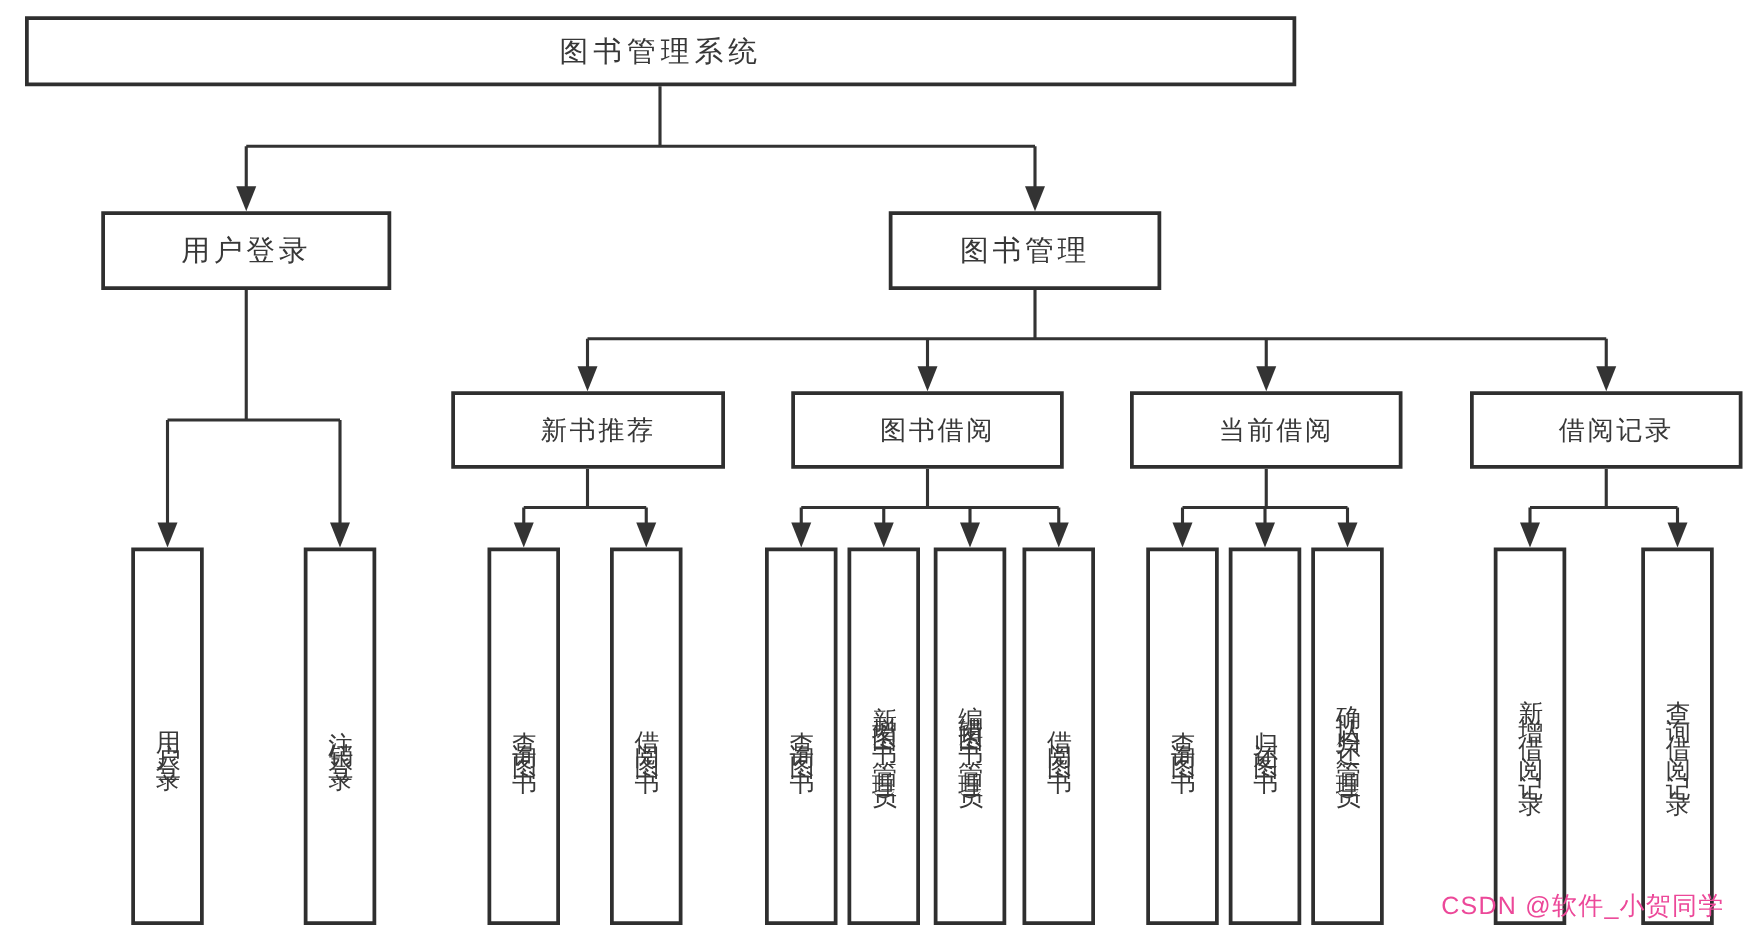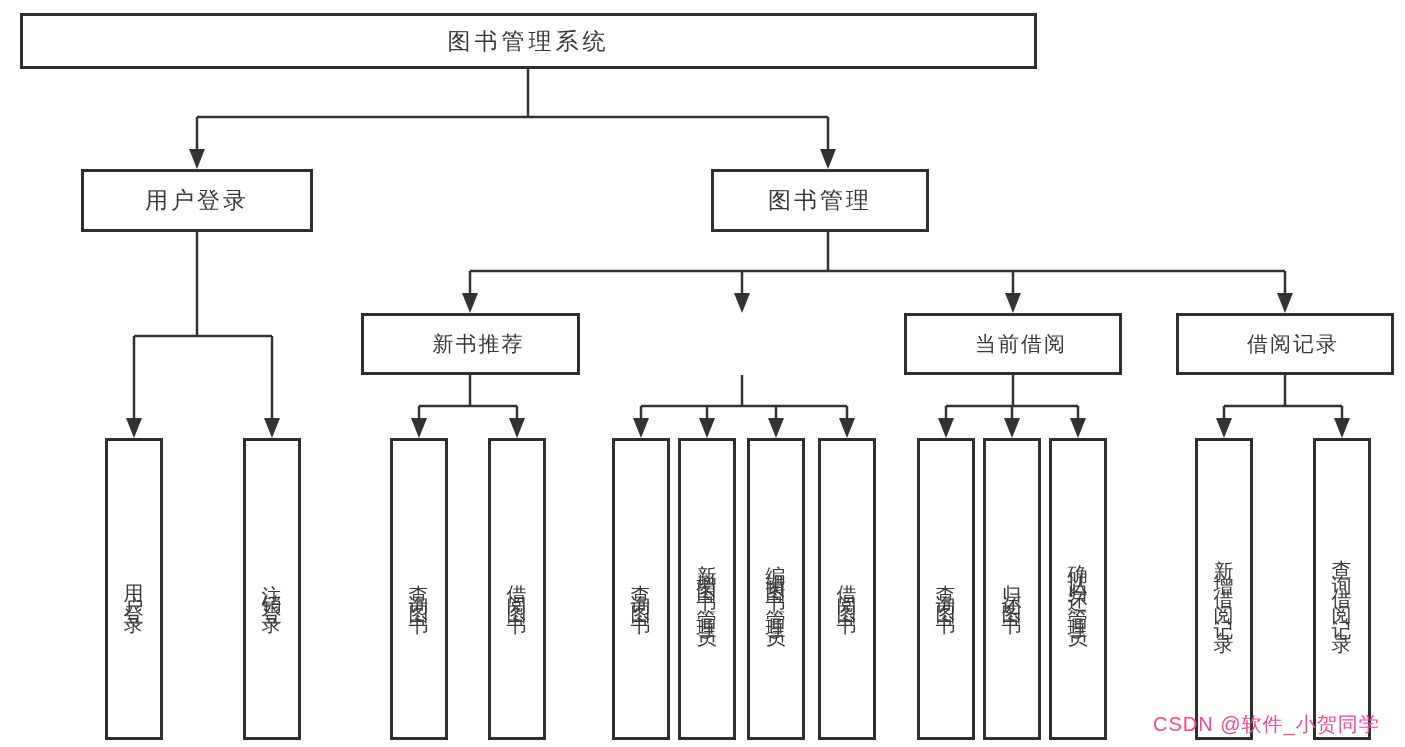--- a/index.html
+++ b/index.html
@@ -160,20 +160,21 @@
       <path class="arrow" d="M1334 418 L1350 418 L1342 438 Z"></path>
     </g>
   </svg>
 
   <div class="box root">图书管理系统</div>
 
   <div class="box lvl2" style="left:81px; width:232px;">用户登录</div>
   <div class="box lvl2" style="left:711px; width:218px;">图书管理</div>
 
   <div class="box lvl3" style="left:361px; width:219px;">新书推荐</div>
+  <div class="box lvl3" style="left:633px; width:218px;">图书借阅</div>
   <div class="box lvl3" style="left:904px; width:218px;">当前借阅</div>
   <div class="box lvl3" style="left:1176px; width:218px;">借阅记录</div>
 
   <div class="box leaf" style="left:105px;">
     <span class="vtxt">用户登录</span>
   </div>
   <div class="box leaf" style="left:243px;">
     <span class="vtxt">注销登录</span>
   </div>
 

